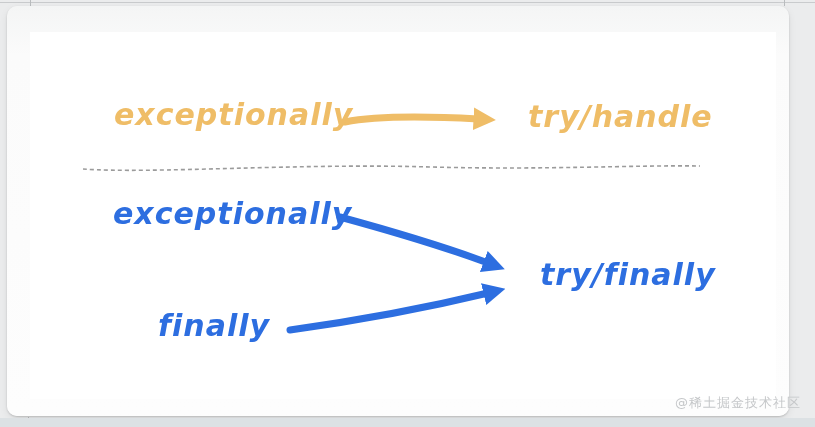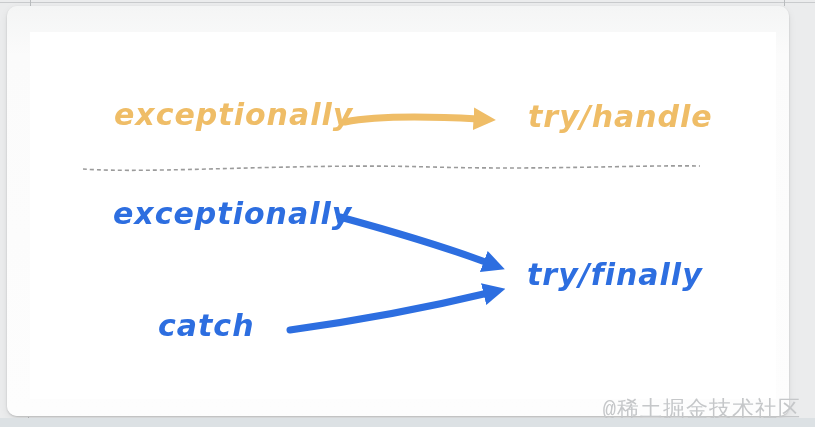--- a/index.html
+++ b/index.html
@@ -60,31 +60,30 @@
     font-size: 30px;
     letter-spacing: 1px;
     white-space: nowrap;
     line-height: 1.15;
   }
   .amber { color: #efbd67; }
   .blue  { color: #2d6ee0; }
   .lbl-exceptionally { left: 114px; top: 98px; }
   .lbl-try-catch     { left: 528px; top: 100px; }
   .lbl-when-complete { left: 113px; top: 197px; }
-  .lbl-try-finally   { left: 527px; top: 258px; }
+  .lbl-try-finally   { left: 540px; top: 258px; }
   .lbl-handle        { left: 158px; top: 309px; }
   .watermark {
     position: absolute;
     right: 14px; top: 394px;
-    font-size: 22px;
+    font-size: 13px;
     letter-spacing: 1px;
     color: #c5c7c9;
     font-style: normal;
     font-weight: 400;
-    font-family: Liberation Mono, monospace;
   }
   .footer-strip {
     position: absolute;
     left: 0; top: 418px;
     width: 815px; height: 9px;
     background: #dce1e4;
   }
 </style>
 </head>
 <body>
@@ -120,19 +119,19 @@
   </svg>
 
   <div class="lbl amber lbl-exceptionally">exceptionally</div>
 
   <div class="lbl amber lbl-try-catch">try/handle</div>
 
   <div class="lbl blue lbl-when-complete">exceptionally</div>
 
   <div class="lbl blue lbl-try-finally">try/finally</div>
 
-  <div class="lbl blue lbl-handle">catch</div>
+  <div class="lbl blue lbl-handle">finally</div>
 
   <div class="watermark">@稀土掘金技术社区</div>
 
   <div class="footer-strip"></div>
 
 </div>
 
 </body></html>

